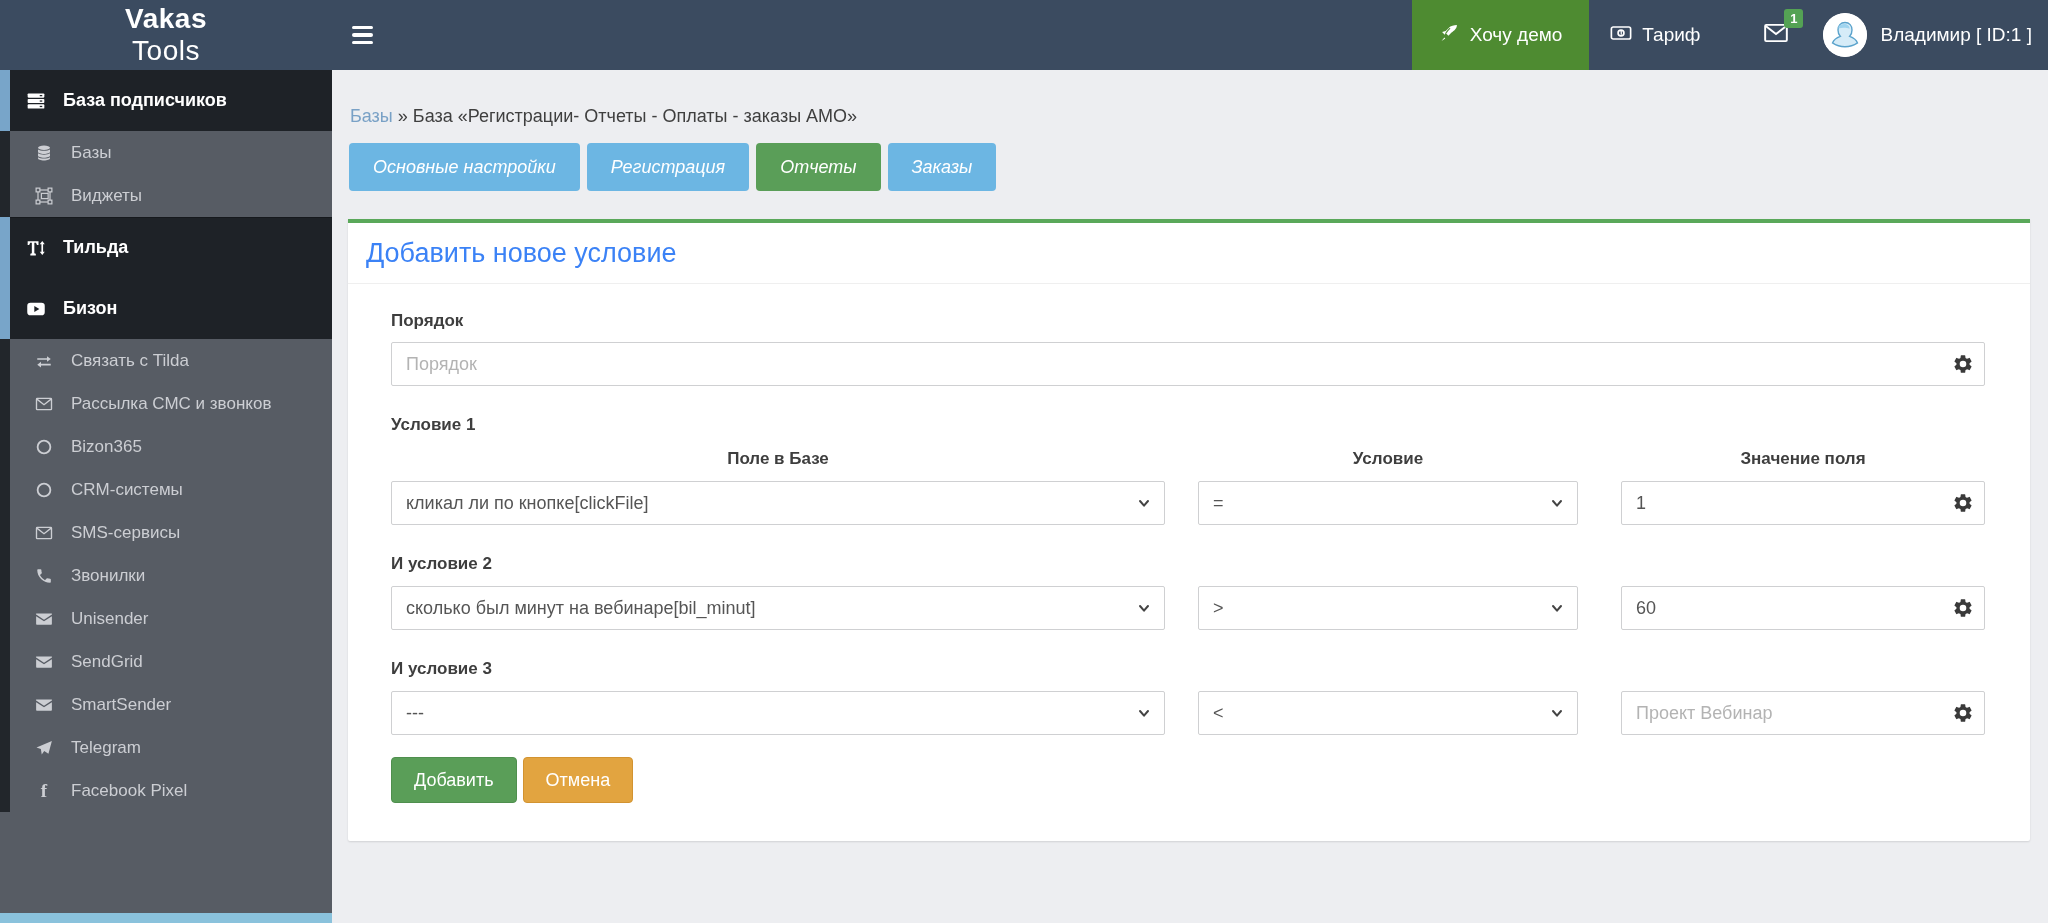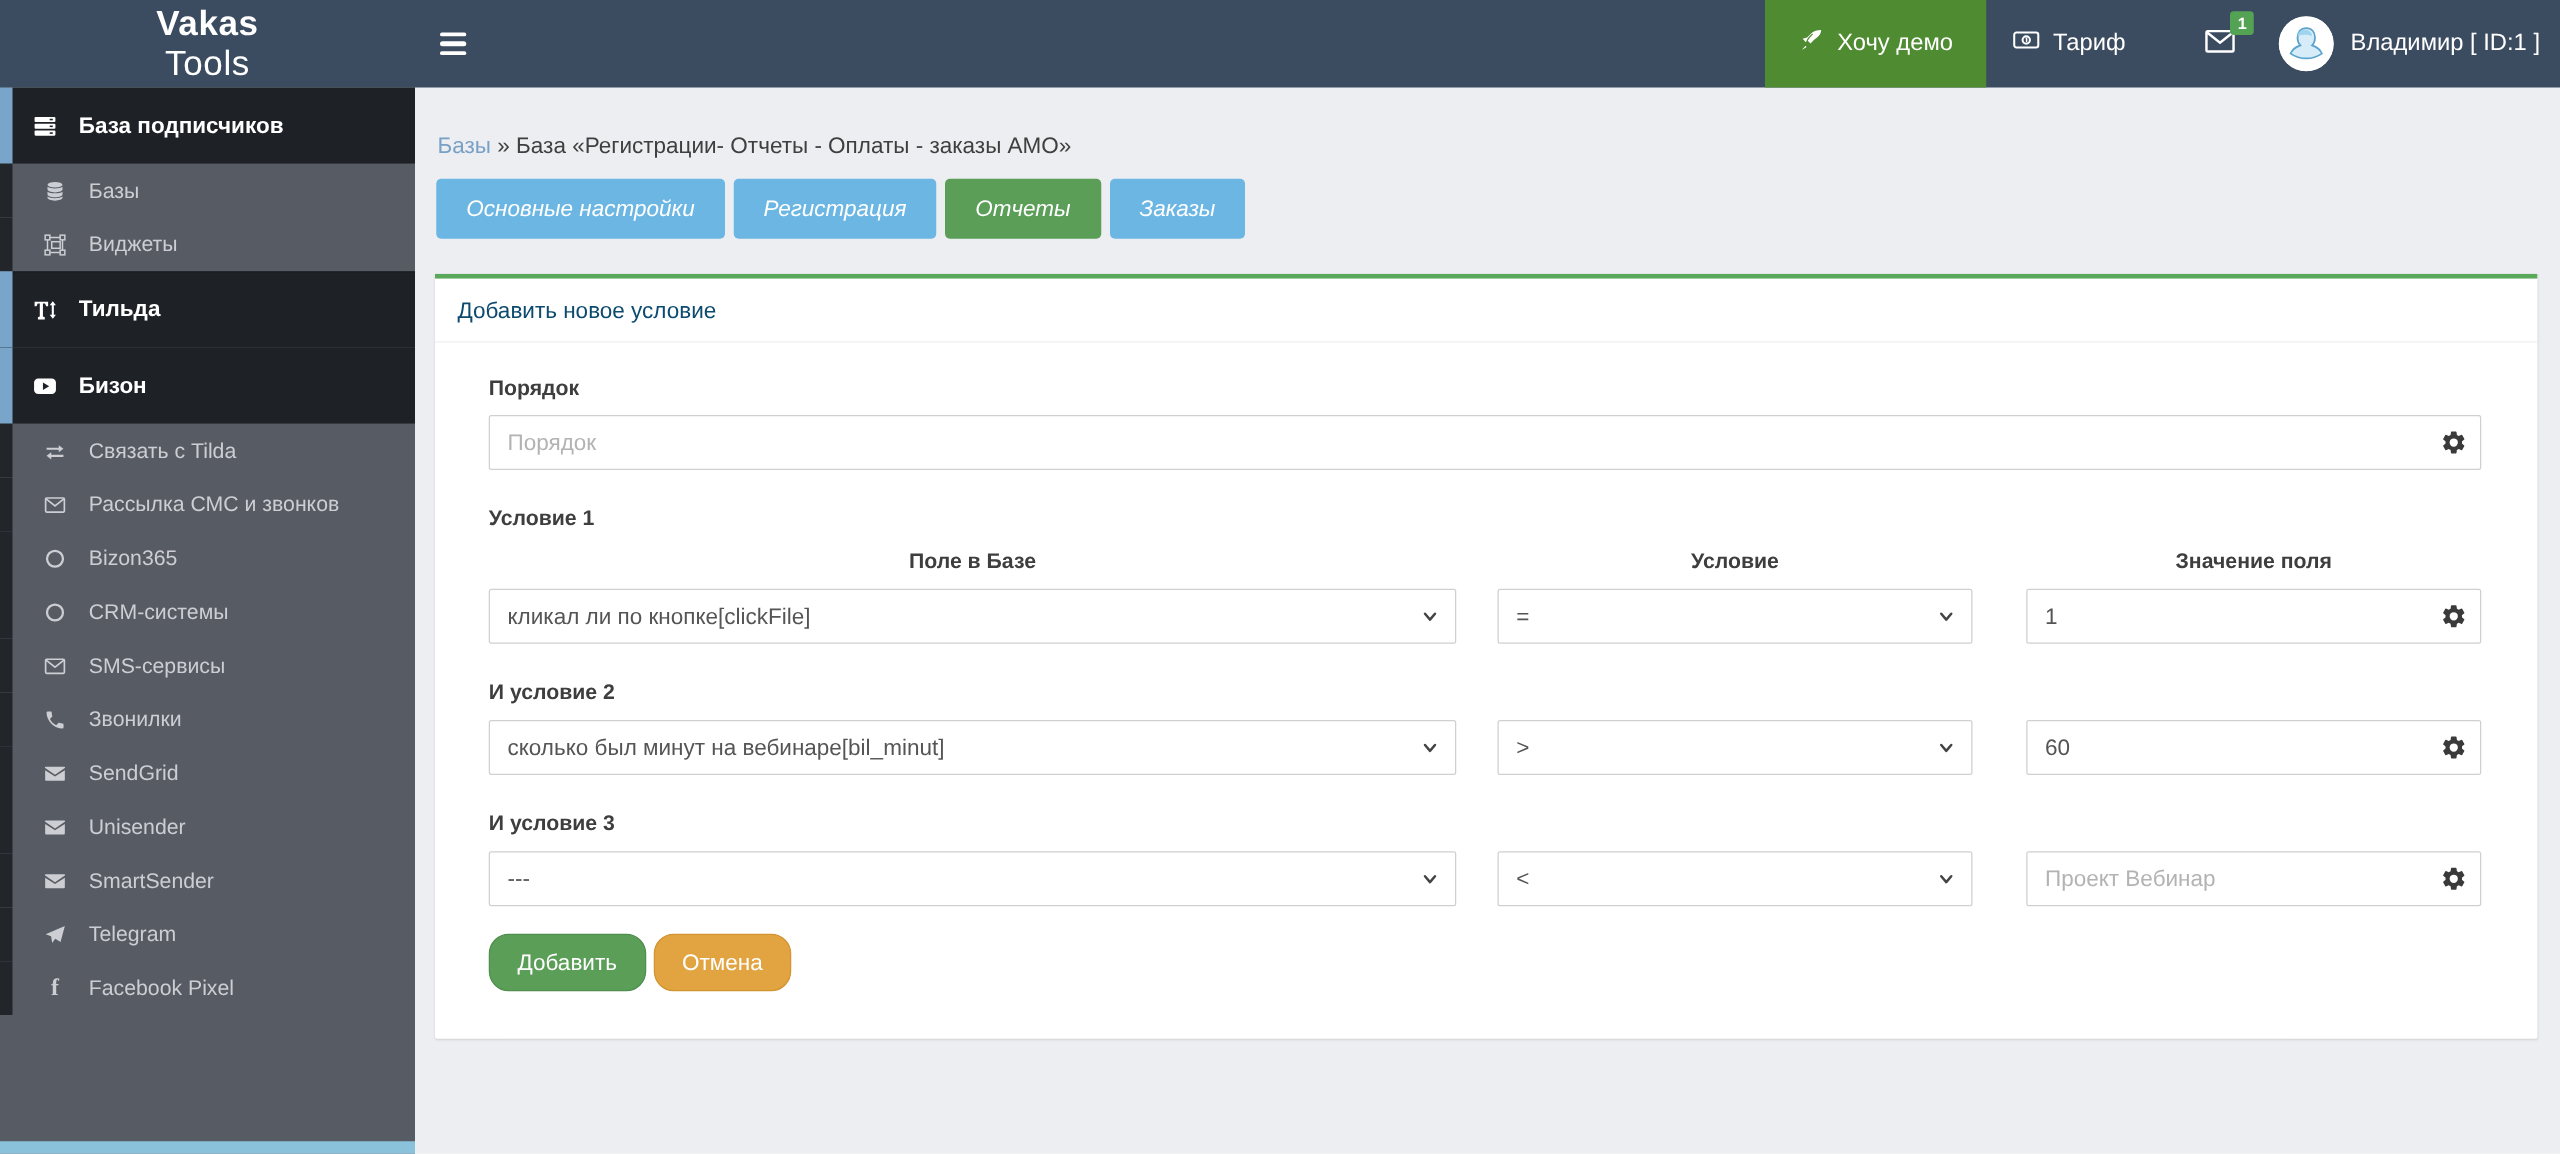--- a/index.html
+++ b/index.html
@@ -43,21 +43,21 @@
 
   
   .breadcrumb { margin:36px 0 0 18px; font-size:18px; color:#3f3f3f; }
   .breadcrumb a { color:#79a1c6; text-decoration:none; cursor:pointer; }
   .tabs { margin:16px 0 0 17px; display:flex;font-style:italic; }
   .tab { height:48px; display:flex; align-items:center; padding:0 24px; margin-right:7px; background:#6cb6e3; color:#fff; font-size:18px; border-radius:4px; cursor:pointer; }
   .tab.active { background:#5a9e58; }
 
   
   .panel { margin:28px 18px 0 16px; background:#fff; border-top:4px solid #5aa85a; border-radius:0 0 2px 2px; box-shadow:0 1px 2px rgba(0,0,0,.12); }
-  .panel-heading { padding:15px 18px 14px; font-size:18px; color:#0c4a6e; border-bottom:1px solid #efefef; }
+  .panel-heading { padding:15px 18px 14px; font-size:27px; color:#3b82f6; border-bottom:1px solid #efefef; }
   .panel-body { padding:26px 45px 38px 43px; }
 
   .field-label { font-size:17px; font-weight:700; color:#3e3e3e; line-height:22px; }
   .order-label { margin-bottom:10px; }
   .group-title { margin:28px 0 0; }
   .col-labels { display:flex; margin-top:12px;text-align:center; }
   .cond-row { display:flex; margin-top:11px; }
   .c1 { width:774px; margin-right:33px; }
   .c2 { width:380px; margin-right:43px; }
   .c3 { width:364px; }
@@ -65,21 +65,21 @@
   .inp-wrap { position:relative; }
   input.text-inp { width:100%; height:44px; border:1px solid #cfd0d2; border-radius:2px; padding:0 44px 0 14px; font-size:18px; color:#555; font-family:"Liberation Sans", sans-serif; background:#fff; }
   input.text-inp::placeholder { color:#b3b3b3; opacity:1; }
   .gear { position:absolute; right:11px; top:50%; margin-top:-11px; width:22px; height:22px; color:#3a3a3a; cursor:pointer; }
   .gear svg { width:22px; height:22px; display:block; }
 
   .sel { position:relative; height:44px; border:1px solid #cfd0d2; border-radius:2px; background:#fff; display:flex; align-items:center; padding:0 38px 0 14px; font-size:18px; color:#555; cursor:pointer; }
   .sel .chev { position:absolute; right:12px; top:50%; margin-top:-8px; width:16px; height:16px; color:#444; }
 
   .btn-row { margin-top:22px; display:flex; }
-  .btn { height:46px; border-radius:16px; border:1px solid transparent; color:#fff; font-size:18px; padding:0 22px; display:flex; align-items:center; cursor:pointer; font-family:"Liberation Sans", sans-serif; }
+  .btn { height:46px; border-radius:4px; border:1px solid transparent; color:#fff; font-size:18px; padding:0 22px; display:flex; align-items:center; cursor:pointer; font-family:"Liberation Sans", sans-serif; }
   .btn-green { background:#5a9e58; border-color:#4f8f4e; margin-right:6px; }
   .btn-orange { background:#e2a440; border-color:#d29331; }
 </style>
 </head>
 <body>
 
 <div class="navbar">
   <div class="brand">
     <b>Vakas</b>
       <span class="light">Tools</span>
@@ -234,30 +234,30 @@
           </span>
           <span class="side-label">Звонилки</span>
         </div>
         <div class="side-item sub">
           <span class="side-icon">
             <svg viewBox="0 0 24 24" fill="currentColor">
               <path d="M2 4.5h20a.8.8 0 0 1 .5 1.4L12 13 1.5 5.9A.8.8 0 0 1 2 4.5z"></path>
               <path d="M22.5 8.2V18.5a1 1 0 0 1-1 1h-19a1 1 0 0 1-1-1V8.2L12 15z"></path>
             </svg>
           </span>
-          <span class="side-label">SendGrid</span>
+          <span class="side-label">Unisender</span>
         </div>
         <div class="side-item sub">
           <span class="side-icon">
             <svg viewBox="0 0 24 24" fill="currentColor">
               <path d="M2 4.5h20a.8.8 0 0 1 .5 1.4L12 13 1.5 5.9A.8.8 0 0 1 2 4.5z"></path>
               <path d="M22.5 8.2V18.5a1 1 0 0 1-1 1h-19a1 1 0 0 1-1-1V8.2L12 15z"></path>
             </svg>
           </span>
-          <span class="side-label">Unisender</span>
+          <span class="side-label">SendGrid</span>
         </div>
         <div class="side-item sub">
           <span class="side-icon">
             <svg viewBox="0 0 24 24" fill="currentColor">
               <path d="M2 4.5h20a.8.8 0 0 1 .5 1.4L12 13 1.5 5.9A.8.8 0 0 1 2 4.5z"></path>
               <path d="M22.5 8.2V18.5a1 1 0 0 1-1 1h-19a1 1 0 0 1-1-1V8.2L12 15z"></path>
             </svg>
           </span>
           <span class="side-label">SmartSender</span>
         </div>

